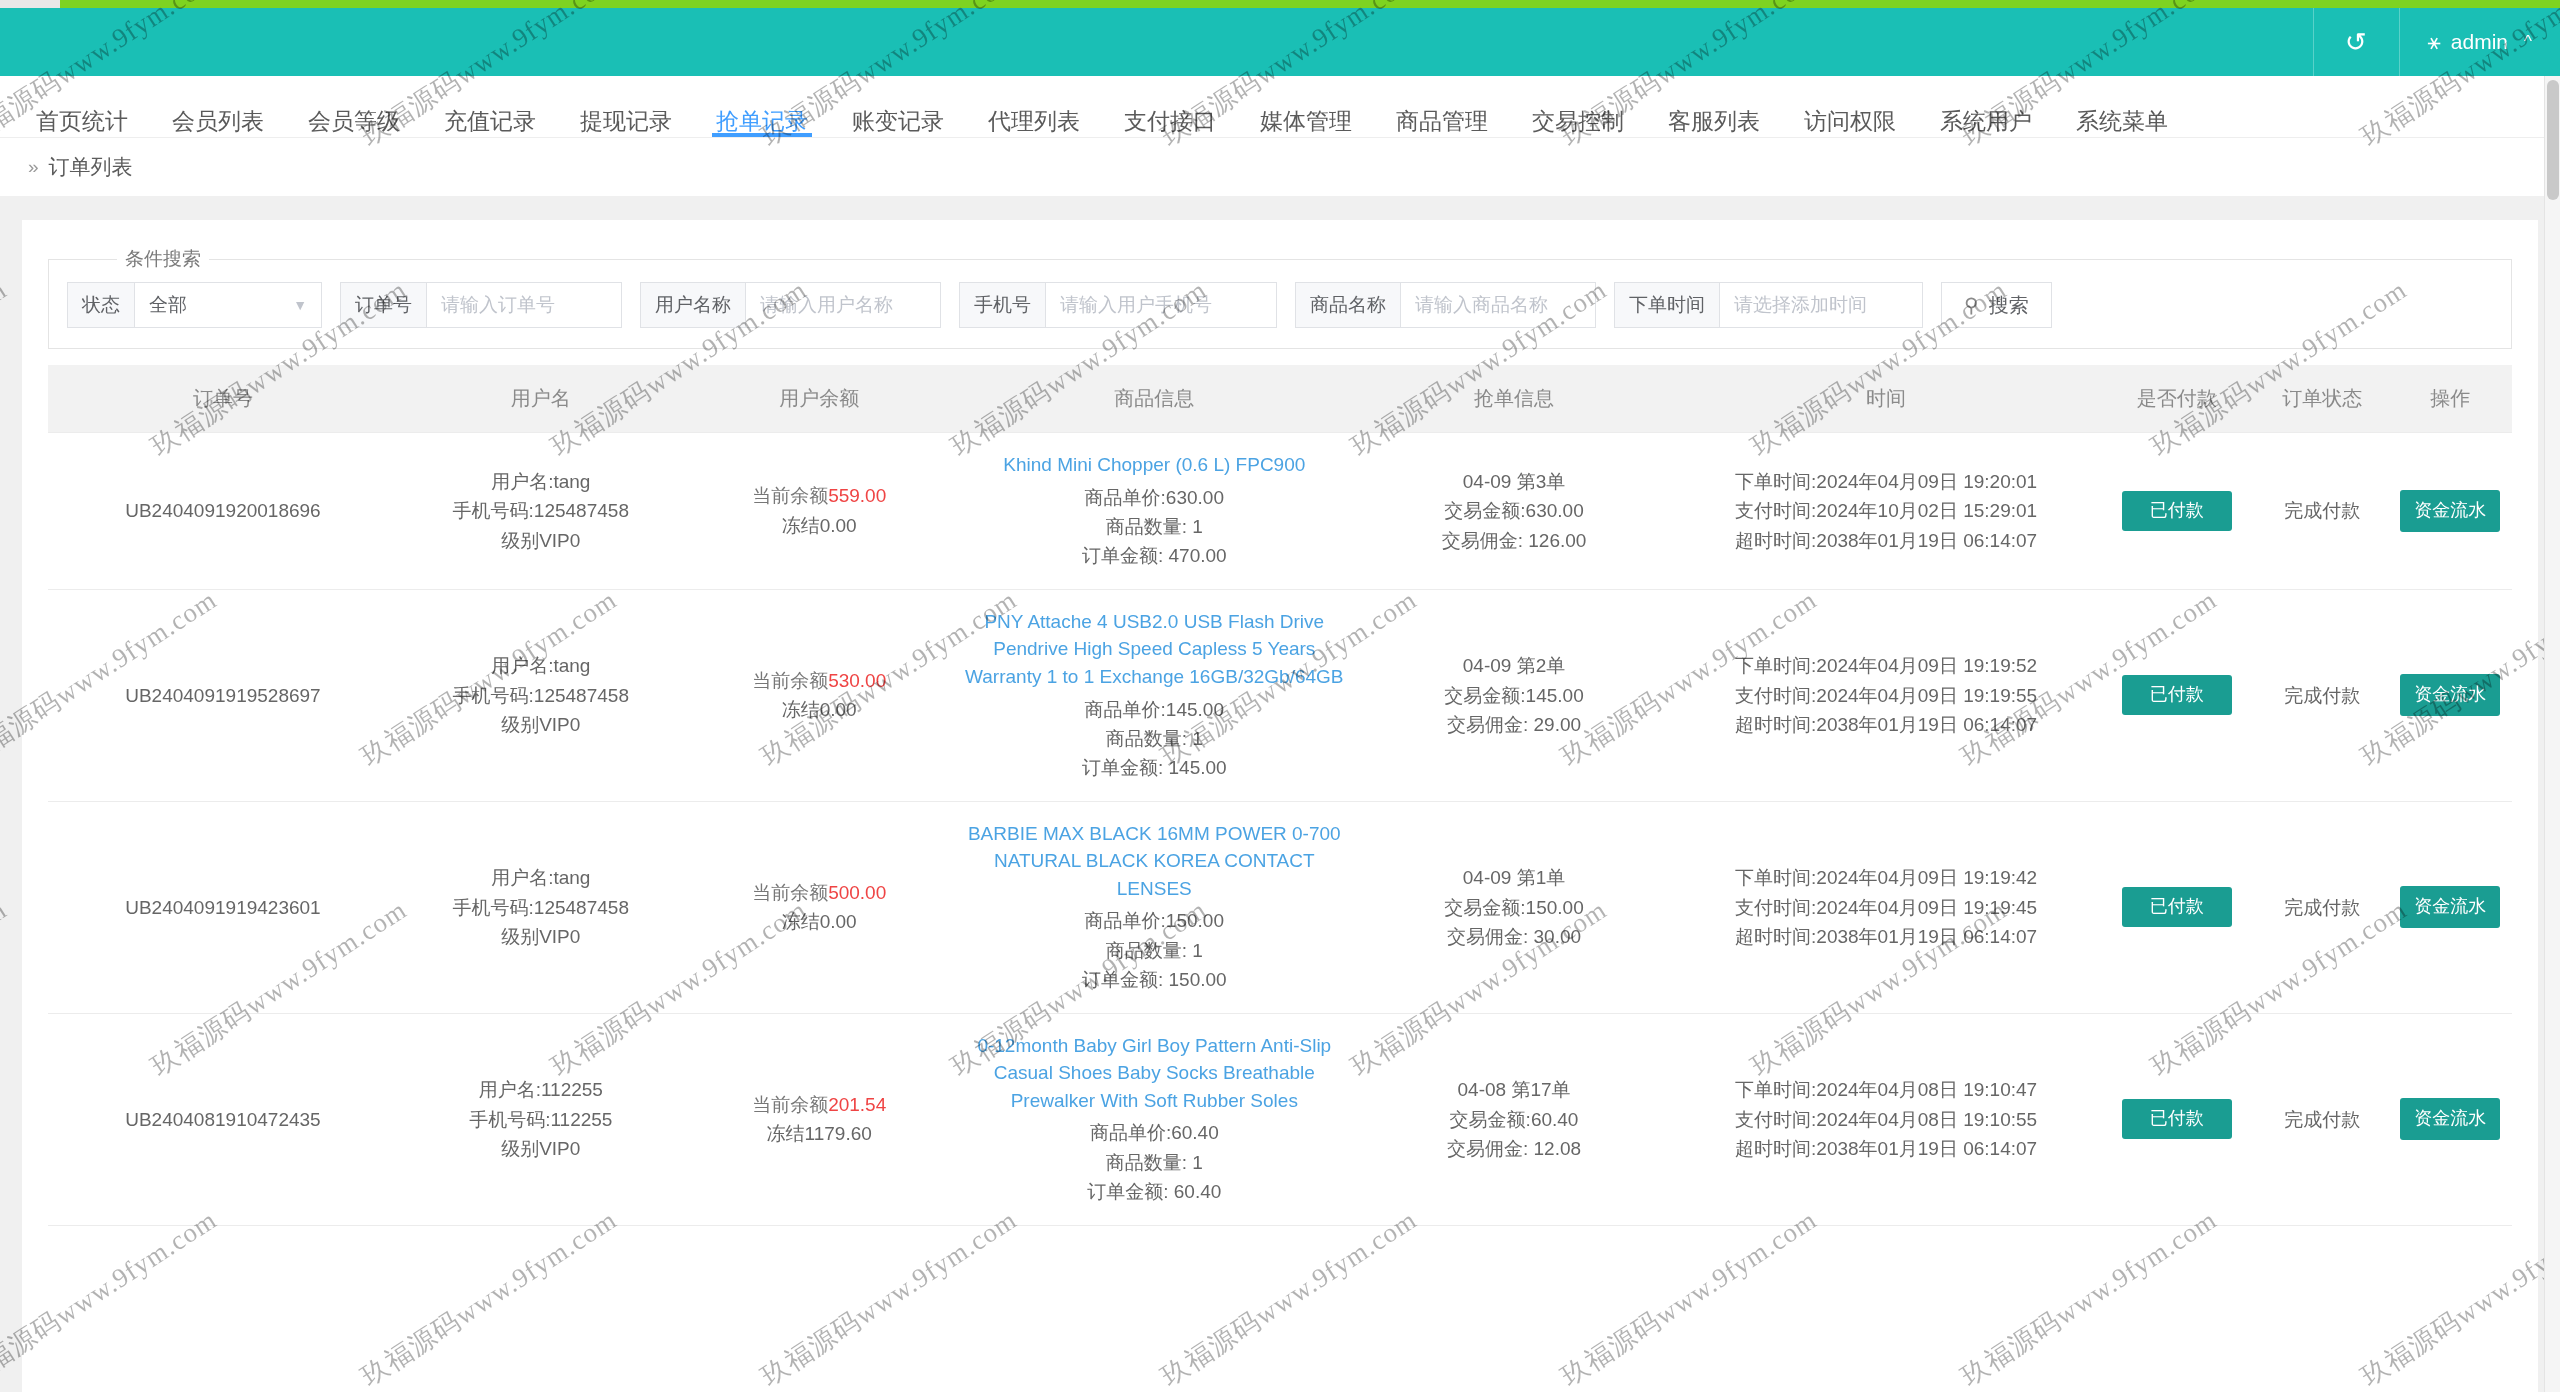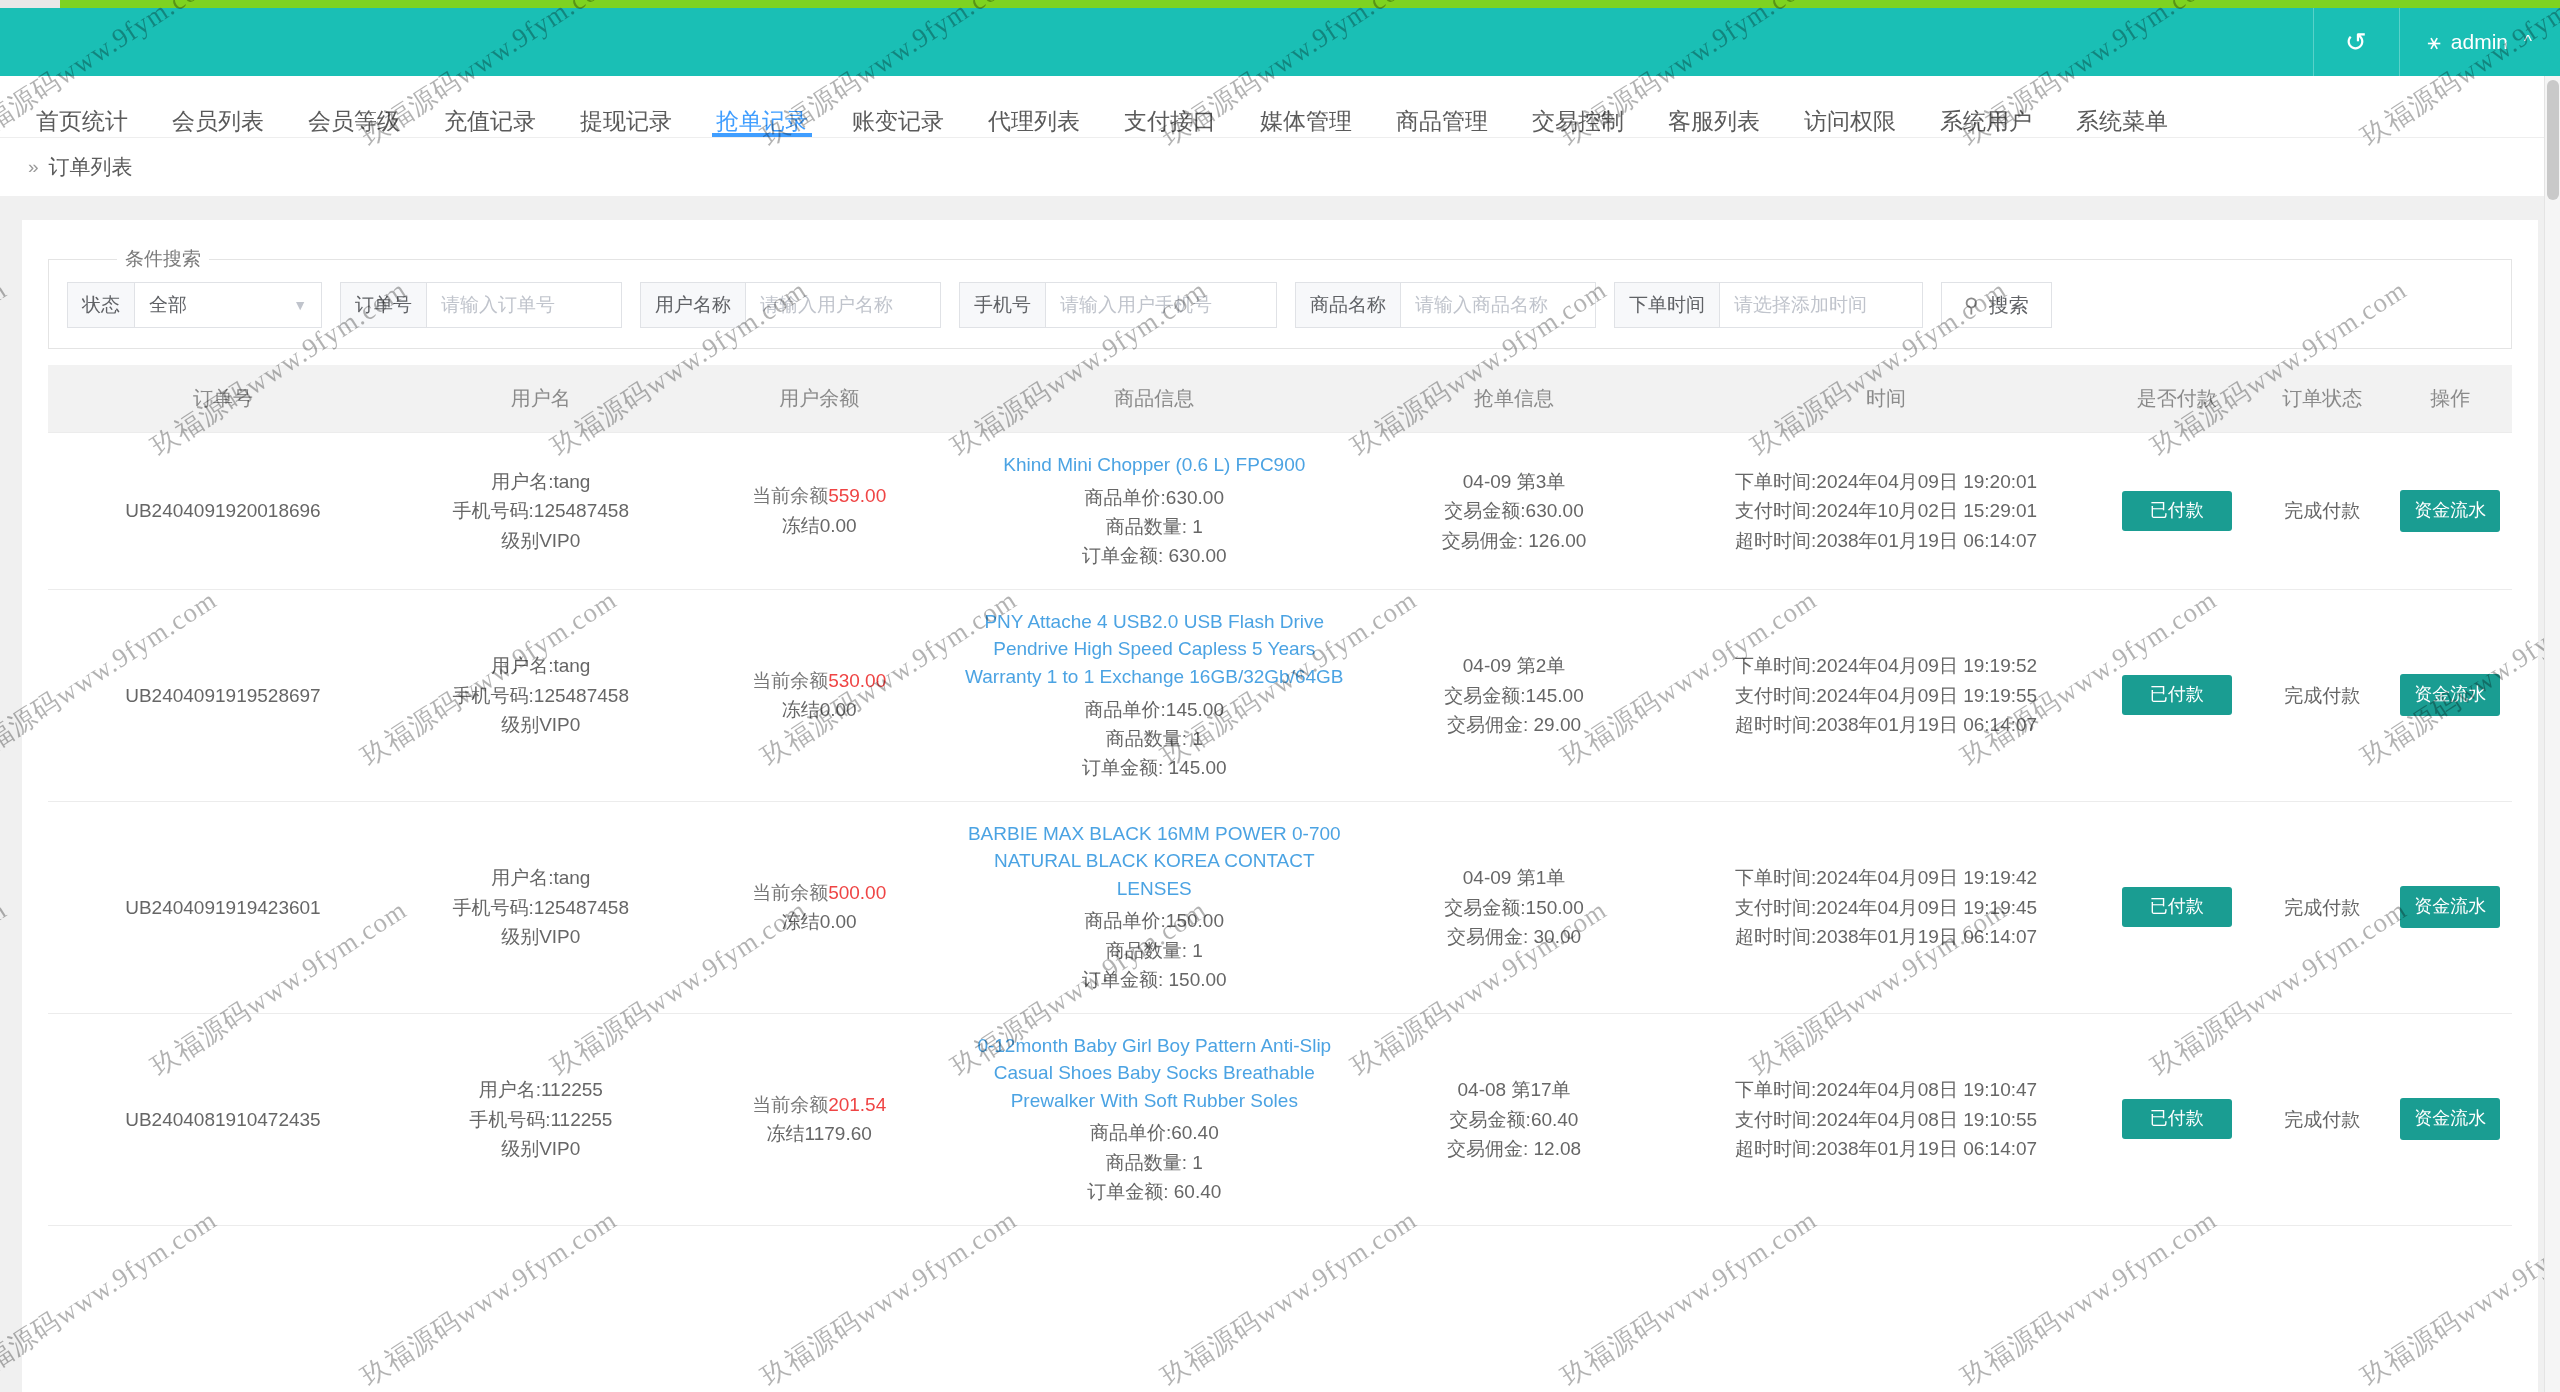--- a/index.html
+++ b/index.html
@@ -315,21 +315,21 @@
                 <div class="cell-lines">
               <div><span class="balance-label">当前余额</span><span class="balance-amt">559.00</span></div>
               <div>冻结0.00</div>
             </div>
               </td>
             <td>
               <a class="prod-name">Khind Mini Chopper (0.6 L) FPC900</a>
               <div class="cell-lines">
                 <div>商品单价:630.00</div>
                 <div>商品数量: 1</div>
-                <div>订单金额: 630.00</div>
+                <div>订单金额: 470.00</div>
               </div>
             </td>
             <td>
                 <div class="cell-lines">
               <div>04-09 第3单</div>
               <div>交易金额:630.00</div>
               <div>交易佣金: 126.00</div>
             </div>
               </td>
             <td>

